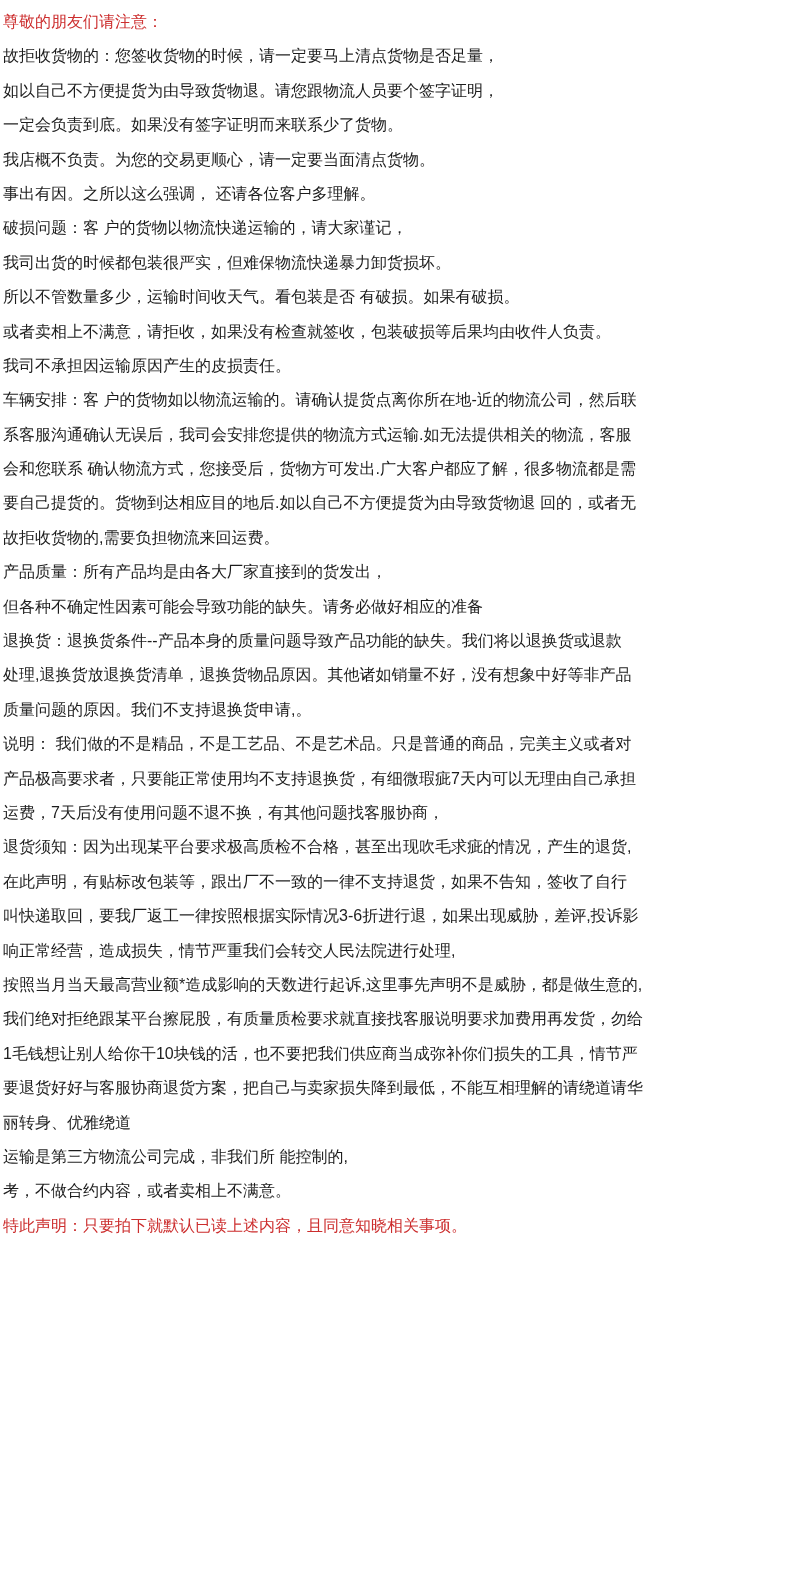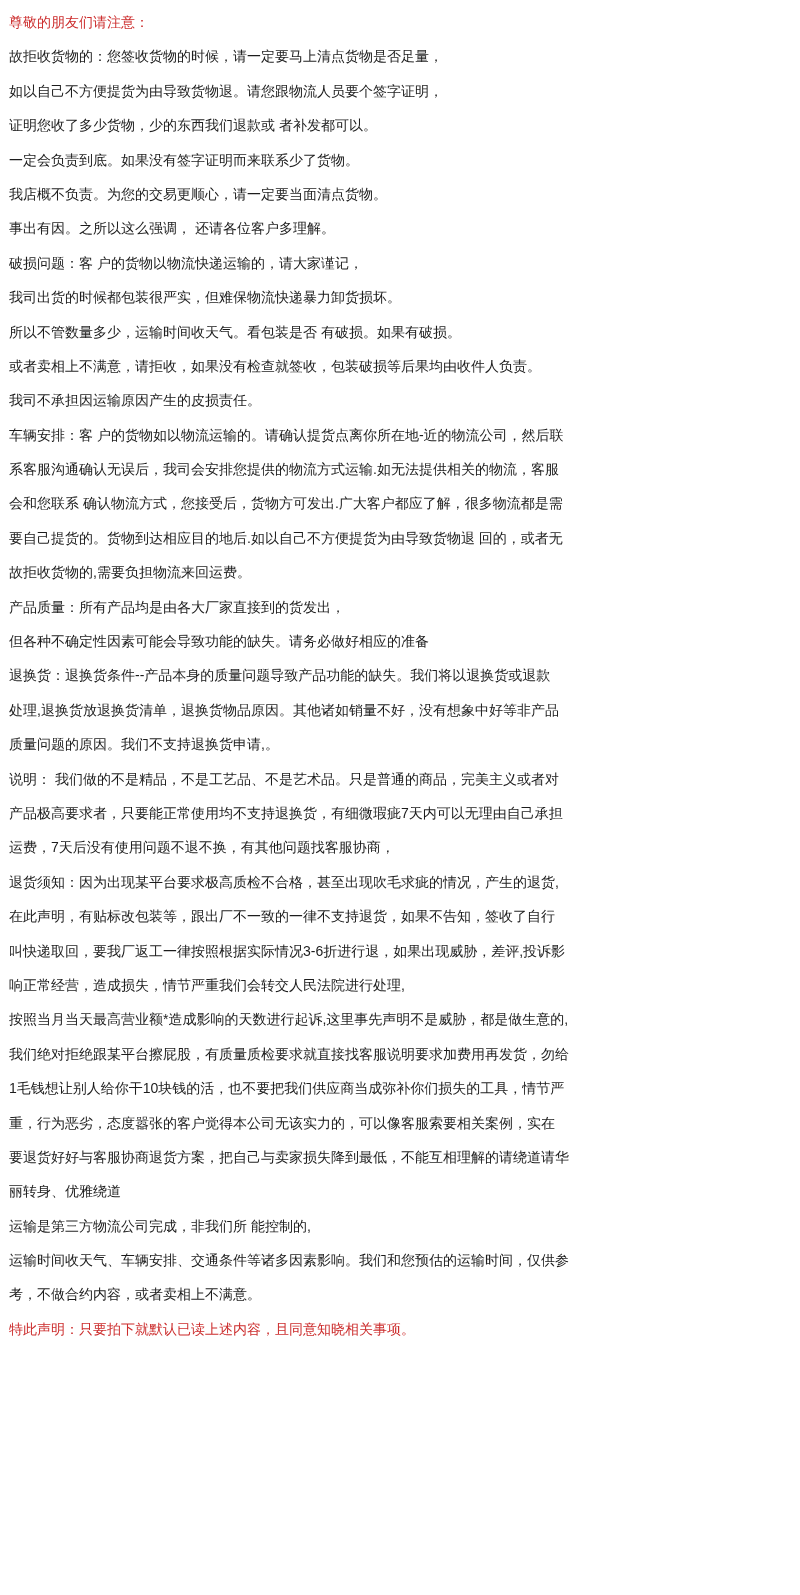--- a/index.html
+++ b/index.html
@@ -9,22 +9,22 @@
   }
   html,body{margin:0;padding:0;}
   body{
     width:800px;
     height:1595px;
     background:var(--bg);
     overflow:hidden;
     font-family:"Liberation Sans","DejaVu Sans",sans-serif;
   }
   .doc{
-    padding:5px 0 0 9px;
-    font-size:14px;
+    padding:5px 0 0 3px;
+    font-size:16px;
     line-height:34.4px;
     color:var(--body-text);
   }
   .line{
     white-space:pre;
     height:34.4px;
   }
   .red{
     color:var(--red);
   }
@@ -32,21 +32,20 @@
 </head>
 <body>
 
 <div class="doc">
   <div class="line red">尊敬的朋友们请注意：</div>
 
   <div>
 
   <div class="line">故拒收货物的：您签收货物的时候，请一定要马上清点货物是否足量，</div>
       <div class="line">如以自己不方便提货为由导致货物退。请您跟物流人员要个签字证明，</div>
-      <div class="line">证明您收了多少货物，少的东西我们退款或 者补发都可以。</div>
       <div class="line">一定会负责到底。如果没有签字证明而来联系少了货物。</div>
       <div class="line">我店概不负责。为您的交易更顺心，请一定要当面清点货物。</div>
       <div class="line">事出有因。之所以这么强调， 还请各位客户多理解。</div>
       <div class="line">破损问题：客 户的货物以物流快递运输的，请大家谨记，</div>
       <div class="line">我司出货的时候都包装很严实，但难保物流快递暴力卸货损坏。</div>
       <div class="line">所以不管数量多少，运输时间收天气。看包装是否 有破损。如果有破损。</div>
       <div class="line">或者卖相上不满意，请拒收，如果没有检查就签收，包装破损等后果均由收件人负责。</div>
       <div class="line">我司不承担因运输原因产生的皮损责任。</div>
       <div class="line">车辆安排：客 户的货物如以物流运输的。请确认提货点离你所在地-近的物流公司，然后联</div>
       <div class="line">系客服沟通确认无误后，我司会安排您提供的物流方式运输.如无法提供相关的物流，客服</div>
@@ -61,22 +60,20 @@
       <div class="line">说明： 我们做的不是精品，不是工艺品、不是艺术品。只是普通的商品，完美主义或者对</div>
       <div class="line">产品极高要求者，只要能正常使用均不支持退换货，有细微瑕疵7天内可以无理由自己承担</div>
       <div class="line">运费，7天后没有使用问题不退不换，有其他问题找客服协商，</div>
       <div class="line">退货须知：因为出现某平台要求极高质检不合格，甚至出现吹毛求疵的情况，产生的退货,</div>
       <div class="line">在此声明，有贴标改包装等，跟出厂不一致的一律不支持退货，如果不告知，签收了自行</div>
       <div class="line">叫快递取回，要我厂返工一律按照根据实际情况3-6折进行退，如果出现威胁，差评,投诉影</div>
       <div class="line">响正常经营，造成损失，情节严重我们会转交人民法院进行处理,</div>
       <div class="line">按照当月当天最高营业额*造成影响的天数进行起诉,这里事先声明不是威胁，都是做生意的,</div>
       <div class="line">我们绝对拒绝跟某平台擦屁股，有质量质检要求就直接找客服说明要求加费用再发货，勿给</div>
       <div class="line">1毛钱想让别人给你干10块钱的活，也不要把我们供应商当成弥补你们损失的工具，情节严</div>
-      <div class="line">重，行为恶劣，态度嚣张的客户觉得本公司无该实力的，可以像客服索要相关案例，实在</div>
       <div class="line">要退货好好与客服协商退货方案，把自己与卖家损失降到最低，不能互相理解的请绕道请华</div>
       <div class="line">丽转身、优雅绕道</div>
       <div class="line">运输是第三方物流公司完成，非我们所 能控制的,</div>
-      <div class="line">运输时间收天气、车辆安排、交通条件等诸多因素影响。我们和您预估的运输时间，仅供参</div>
       <div class="line">考，不做合约内容，或者卖相上不满意。</div>
     </div>
 
   <div class="line red">特此声明：只要拍下就默认已读上述内容，且同意知晓相关事项。</div>
 </div>
 
 </body></html>

